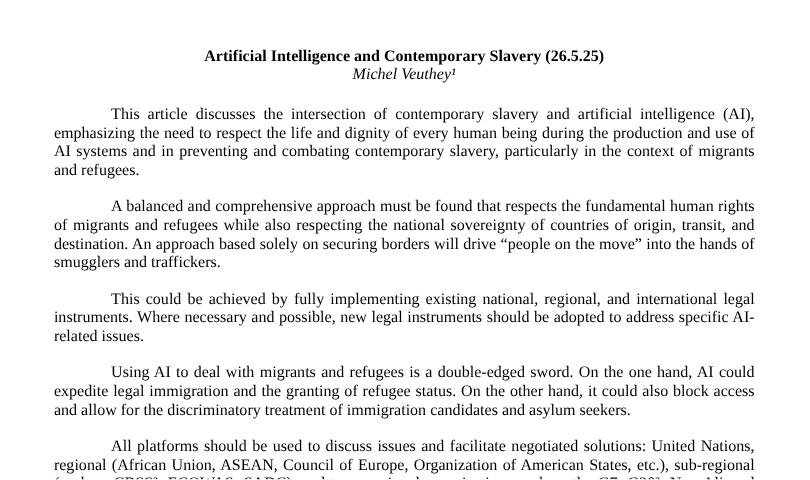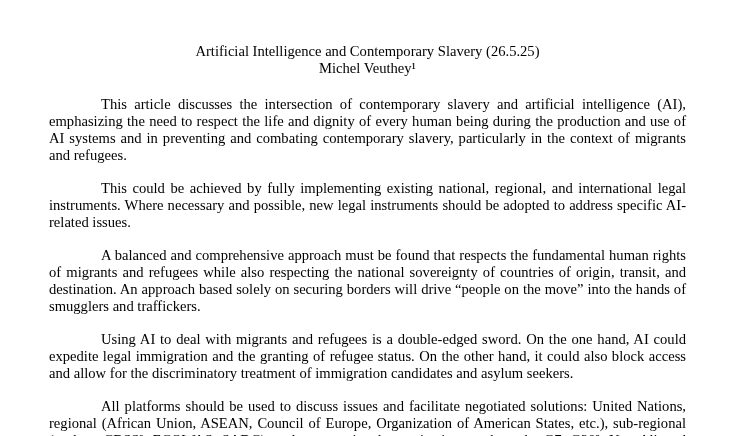--- a/index.html
+++ b/index.html
@@ -14,47 +14,48 @@
     background: #ffffff;
     color: #000000;
     font-family: "Liberation Serif", "DejaVu Serif", serif;
     box-sizing: border-box;
     padding: 43px 34px 6px 33px;
     overflow: hidden;
   }
   .doc-title {
     margin: 0;
     text-align: center;
-    font-weight: normal;
+    font-weight: bold;
     font-size: 14.6px;
     line-height: 17px;
   }
   .doc-author {
     margin: 0;
     text-align: center;
     font-size: 14.6px;
     line-height: 17px;
+    font-style: italic;
   }
   .doc-body {
     margin-top: 19px;
   }
   .doc-body p {
     margin: 16px;
     text-align: justify;
     text-indent: 52px;
     font-size: 14.6px;
     line-height: 17px;
   }
 </style>
 </head>
 <body>
 
 <div class="page">
   <h1 class="doc-title">Artificial Intelligence and Contemporary Slavery (26.5.25)</h1>
   <div class="doc-author">Michel Veuthey¹</div>
   <div class="doc-body">
     <p>This article discusses the intersection of contemporary slavery and artificial intelligence (AI), emphasizing the need to respect the life and dignity of every human being during the production and use of AI systems and in preventing and combating contemporary slavery, particularly in the context of migrants and refugees.</p>
+    <p>A balanced and comprehensive approach must be found that respects the fundamental human rights of migrants and refugees while also respecting the national sovereignty of countries of origin, transit, and destination. An approach based solely on securing borders will drive “people on the move” into the hands of smugglers and traffickers.</p>
     <p>This could be achieved by fully implementing existing national, regional, and international legal instruments. Where necessary and possible, new legal instruments should be adopted to address specific AI-related issues.</p>
-    <p>A balanced and comprehensive approach must be found that respects the fundamental human rights of migrants and refugees while also respecting the national sovereignty of countries of origin, transit, and destination. An approach based solely on securing borders will drive “people on the move” into the hands of smugglers and traffickers.</p>
     <p>Using AI to deal with migrants and refugees is a double-edged sword. On the one hand, AI could expedite legal immigration and the granting of refugee status. On the other hand, it could also block access and allow for the discriminatory treatment of immigration candidates and asylum seekers.</p>
     <p>All platforms should be used to discuss issues and facilitate negotiated solutions: United Nations, regional (African Union, ASEAN, Council of Europe, Organization of American States, etc.), sub-regional (such as CBSS², ECOWAS, SADC), and trans-regional organizations such as the G7, G20³, Non-Aligned Movement (NAM), Commonwealth, Organisation Internationale de la Francophonie (OIF), Shanghai Cooperation Organization (SCO), OSCE, business, academia, and inter-religious meetings.</p>
   </div>
 </div>
 
 </body></html>

